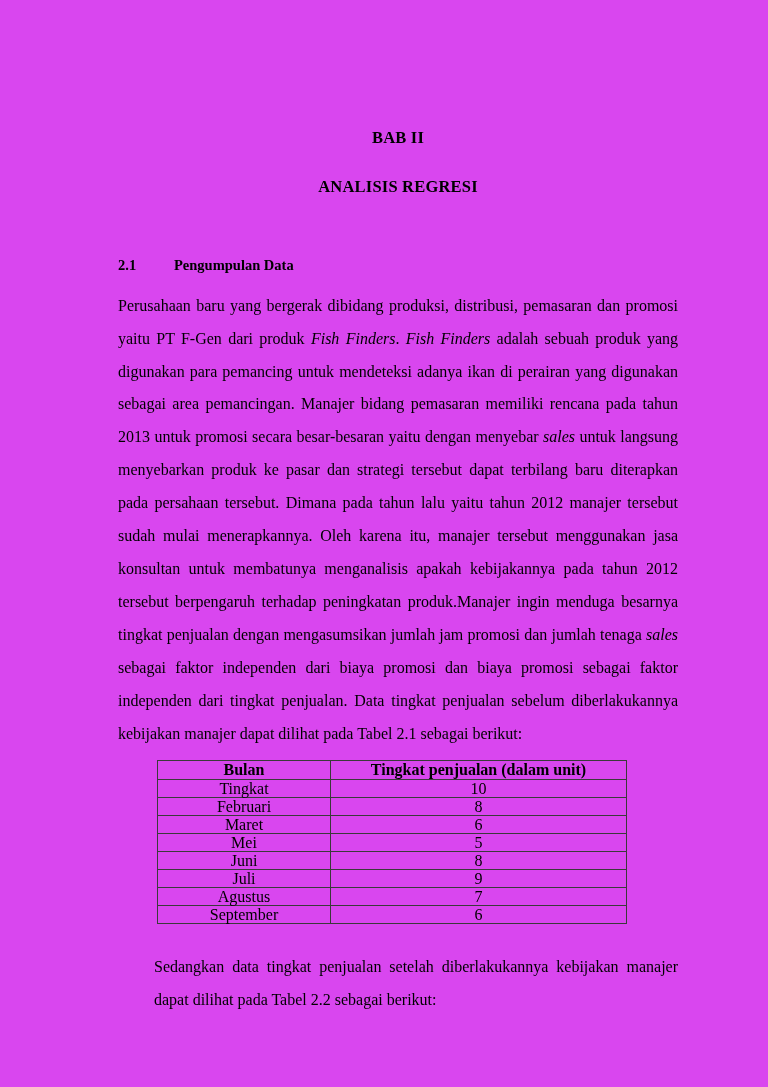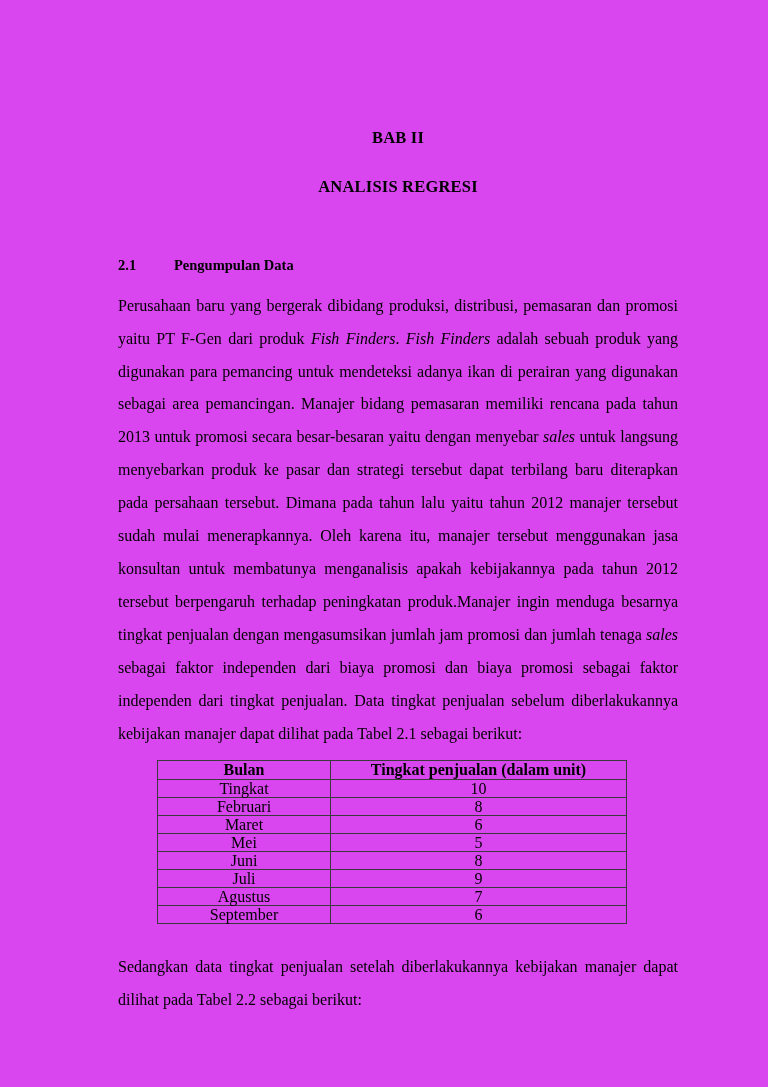--- a/index.html
+++ b/index.html
@@ -116,20 +116,21 @@
   table.data-table th {
     font-weight: bold;
     height: 18px;
     line-height: 18px;
   }
   table.data-table col.col-month { width: 173px; }
   table.data-table col.col-value { width: 296px; }
 
   .after-table {
     padding-top: 27px;
+    margin-left: 36px;
   }
 </style>
 </head>
 <body>
 
 <div class="page">
   <div class="content">
 
     <h1 class="chapter-title">BAB II</h1>
 

